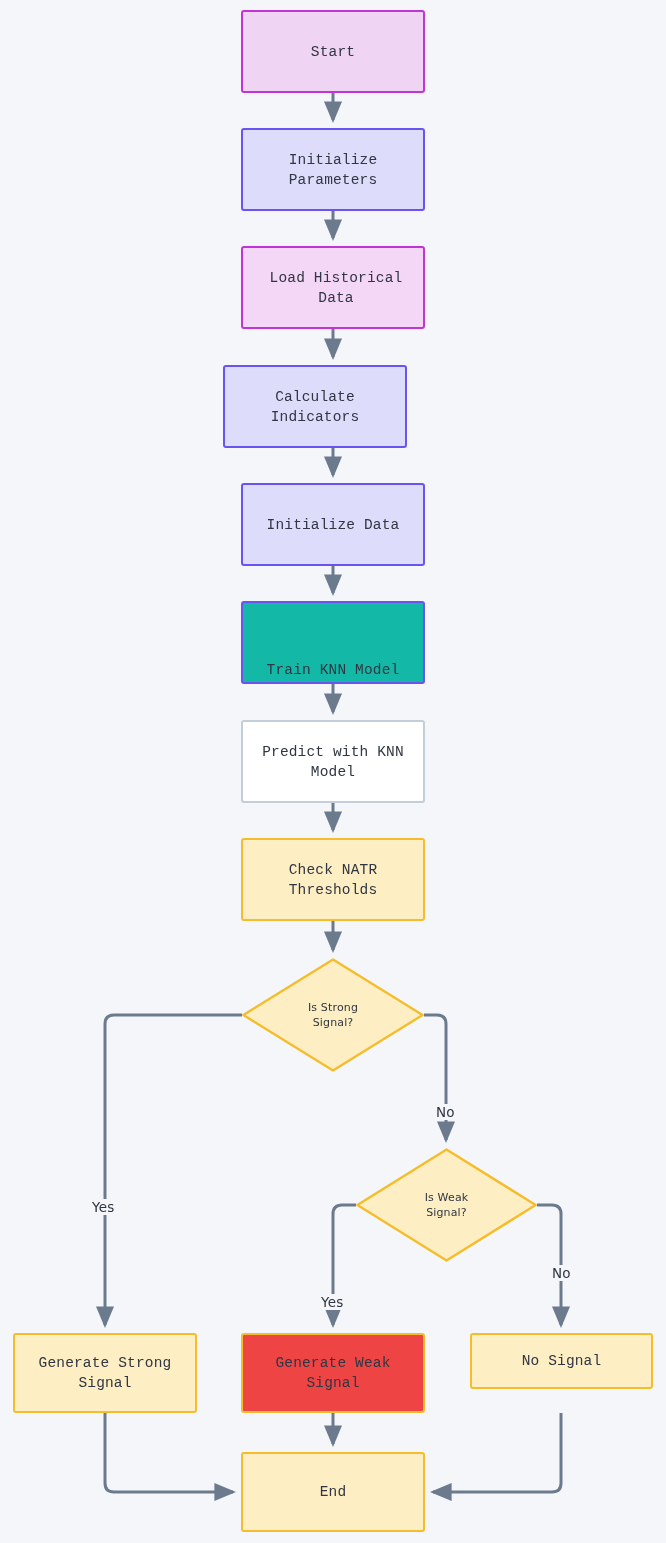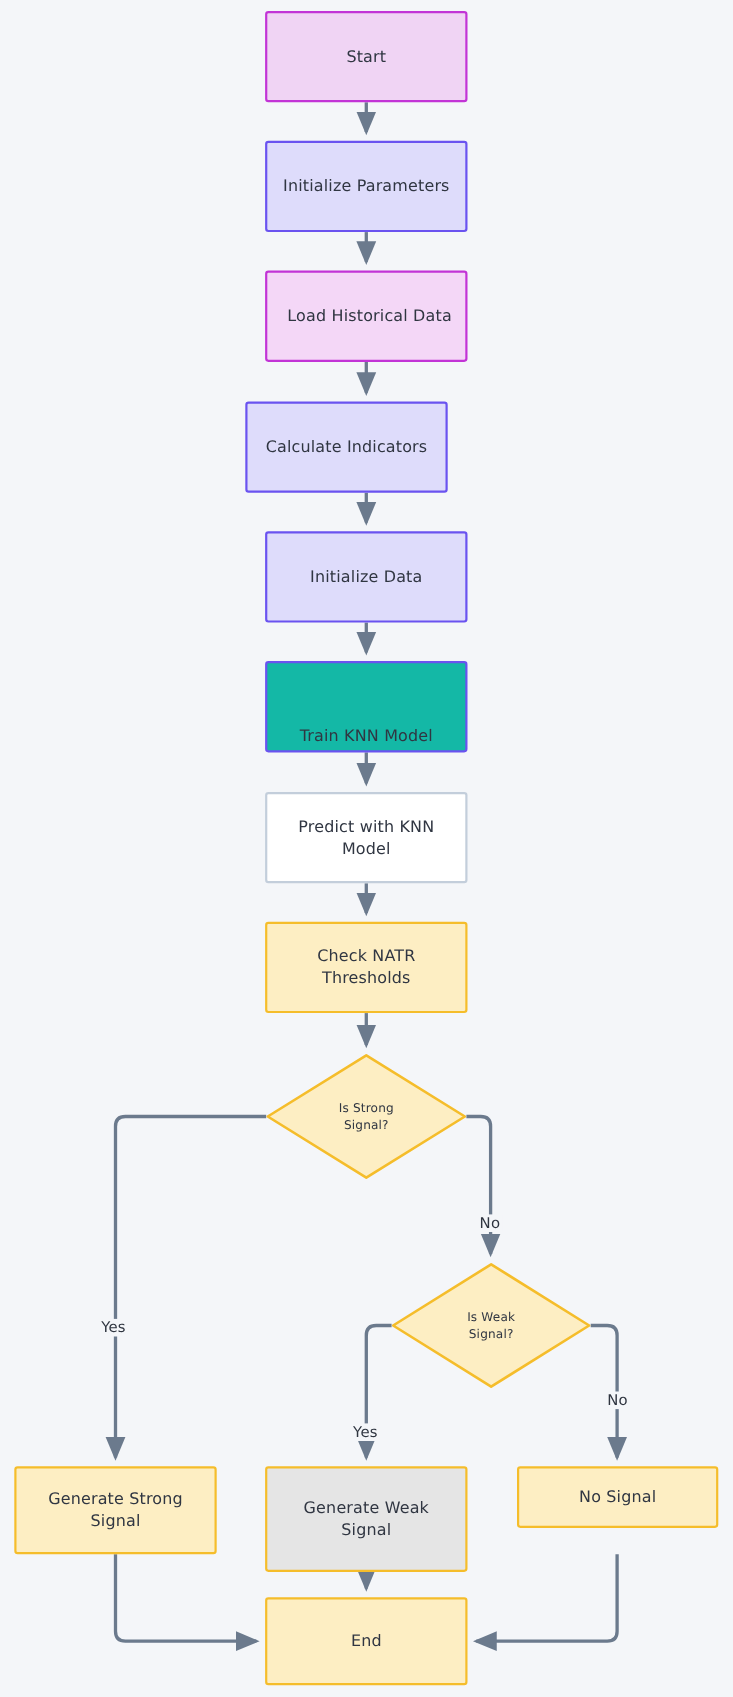--- a/index.html
+++ b/index.html
@@ -37,20 +37,21 @@
     font-size: 14.5px;
     line-height: 1.38;
     color: #303642;
     letter-spacing: 0.15px;
     z-index: 2;
     padding: 2px 6px;
   }
   .node-label {
     display: block;
     white-space: pre-line;
+    font-family: Liberation Mono, monospace;
   }
   .diamond-wrap {
     position: absolute;
     z-index: 2;
     display: flex;
     align-items: center;
     justify-content: center;
   }
   .diamond-shape {
     position: absolute;
@@ -148,21 +149,21 @@
         <svg class="diamond-shape" viewBox="0 0 181 114" preserveAspectRatio="none">
           <polygon points="90.5,1.4 179.6,57 90.5,112.6 1.4,57" fill="#fdeec3" stroke="#f5bd2b" stroke-width="2.4" stroke-linejoin="round"></polygon>
         </svg>
         <div class="diamond-text">Is Weak
 Signal?</div>
       </div>
       <div class="node" style="left: 13px; top: 1333px; width: 184px; height: 80px; background: rgb(253, 238, 195); border-color: rgb(245, 189, 43);">
         <span class="node-label">Generate Strong
 Signal</span>
       </div>
-      <div class="node" style="left: 241px; top: 1333px; width: 184px; height: 96px; background: #e5e5e5; border-color: rgb(245, 189, 43);">
+      <div class="node" style="left: 241px; top: 1333px; width: 184px; height: 80px; background: #ef4444; border-color: rgb(245, 189, 43);">
         <span class="node-label">Generate Weak
 Signal</span>
       </div>
       <div class="node" style="left: 470px; top: 1333px; width: 183px; height: 56px; background: rgb(253, 238, 195); border-color: rgb(245, 189, 43);">
         <span class="node-label">No Signal</span>
       </div>
       <div class="node" style="left: 241px; top: 1452px; width: 184px; height: 80px; background: rgb(253, 238, 195); border-color: rgb(245, 189, 43);">
         <span class="node-label">End</span>
       </div>
     </div>

